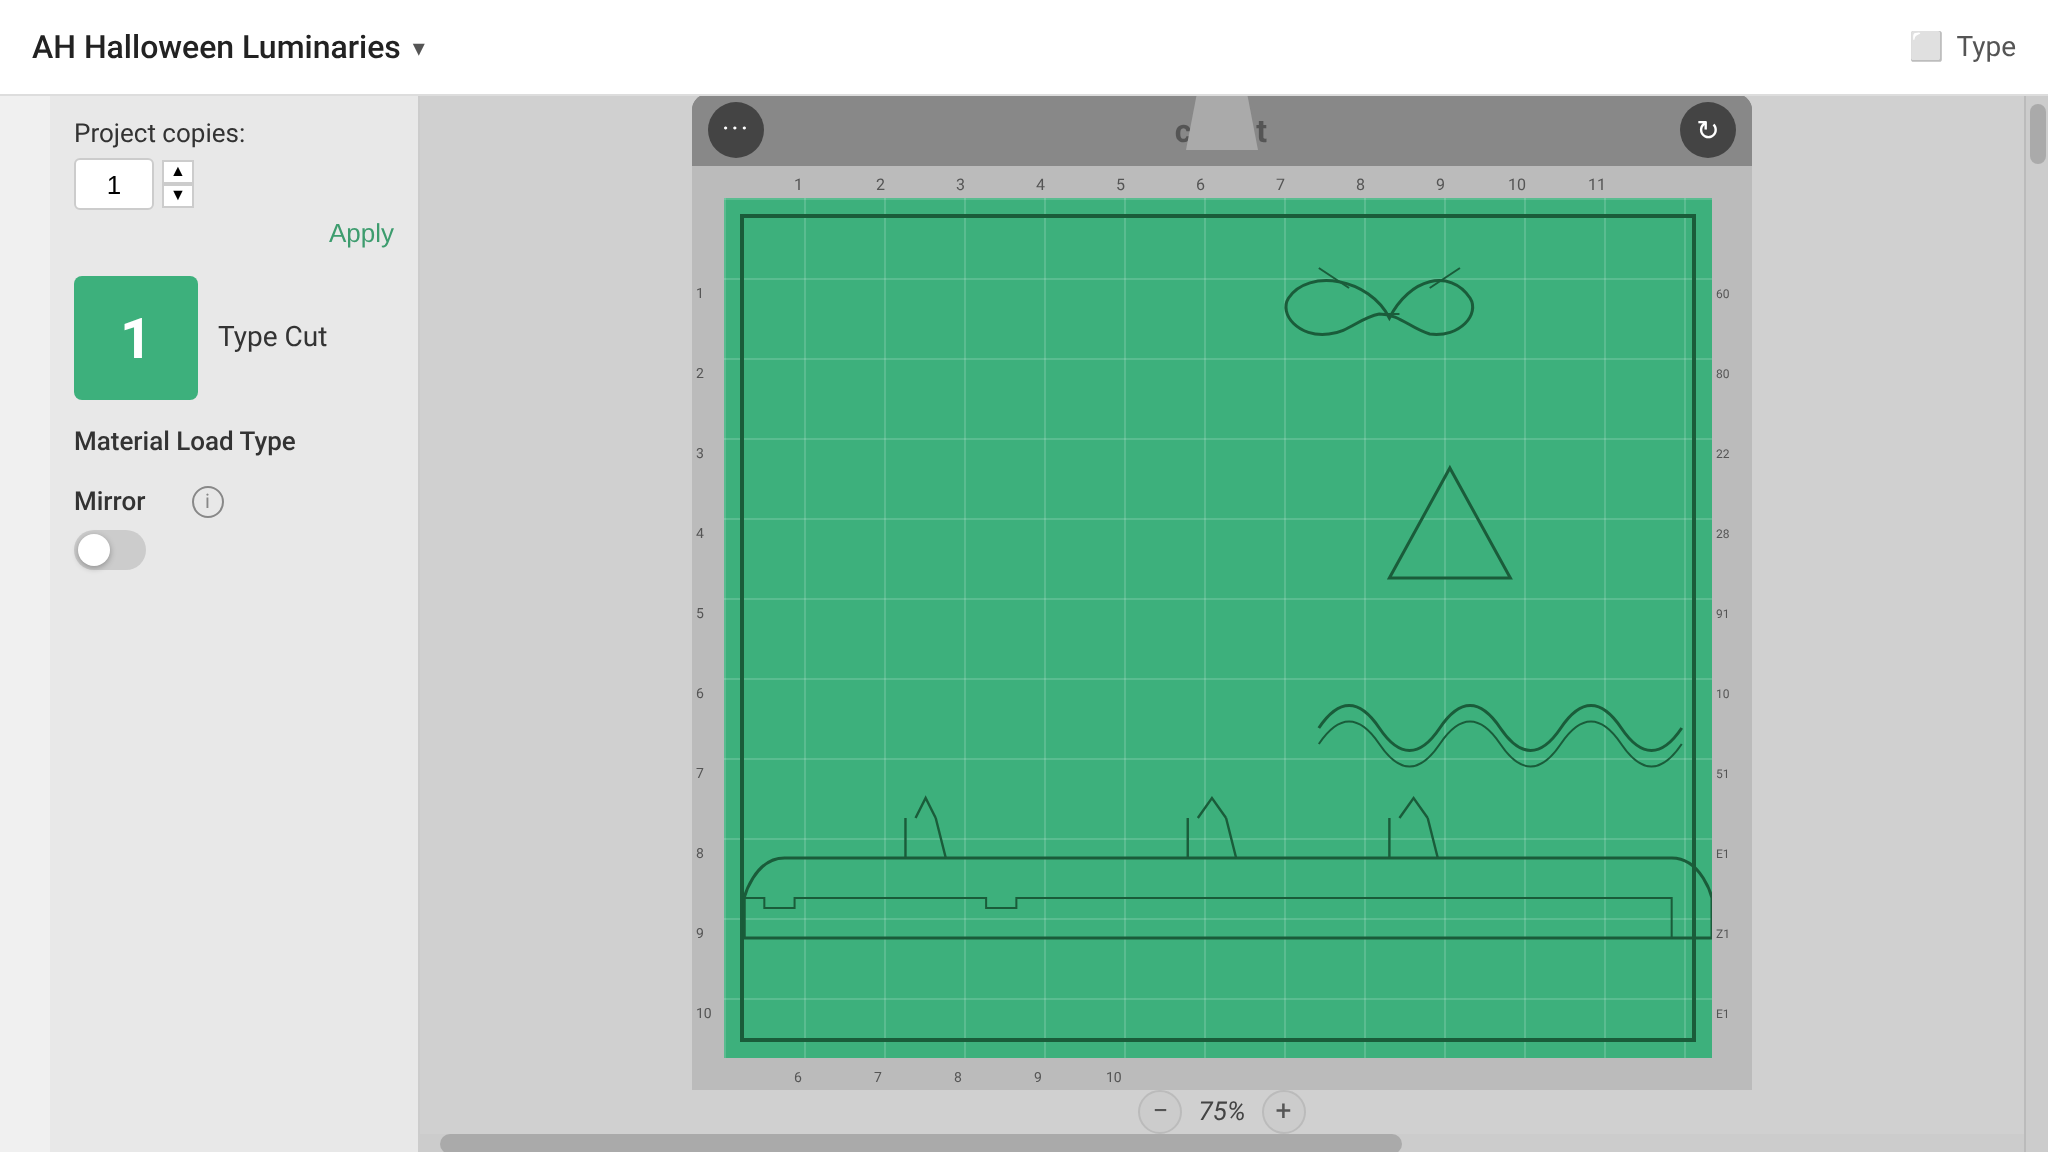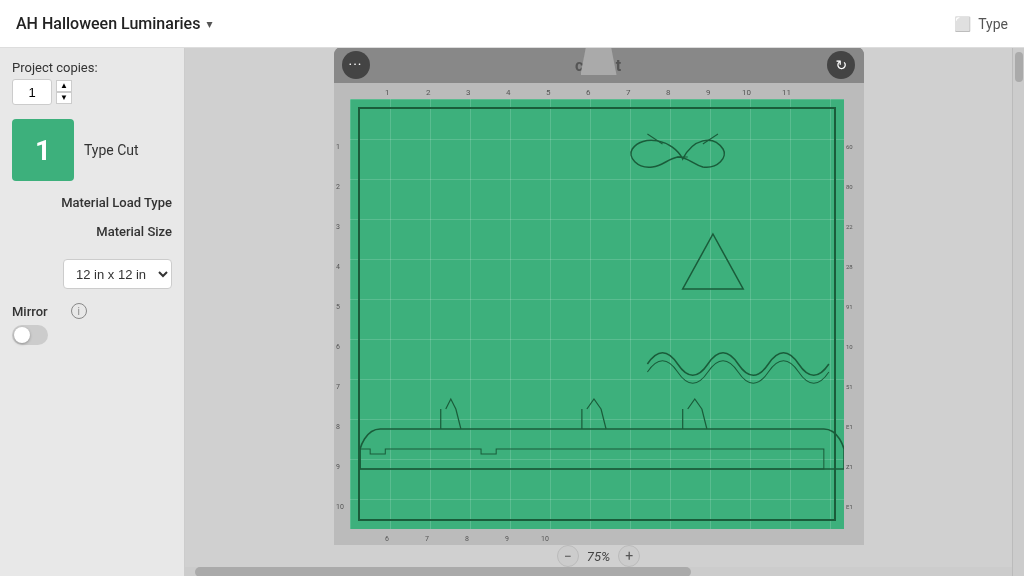--- a/index.html
+++ b/index.html
@@ -44,20 +44,21 @@
     .sidebar {
       width: 185px;
       background: #e8e8e8;
       border-right: 1px solid #ccc;
       flex-shrink: 0;
       padding: 12px;
       display: flex;
       flex-direction: column;
       gap: 14px;
       overflow-y: auto;
+      margin-left: 25px;
     }
 
     .project-copies-row {
       display: flex;
       flex-direction: column;
       gap: 4px;
     }
     .project-copies-label {
       font-size: 13px;
       color: #333;
@@ -124,22 +125,21 @@
     }
     .mat-label {
       font-size: 14px;
       color: #333;
     }
 
     
     .field-group {
       display: flex;
       flex-direction: column;
-      gap: 20px;
-      align-items: flex-end;
+      gap: 4px;
     }
     .field-label {
       font-size: 13px;
       color: #333;
       font-weight: 500;
     }
     .field-select {
       background: #fff;
       border: 1px solid #ccc;
       border-radius: 4px;
@@ -396,39 +396,34 @@
 
     <div class="project-copies-row">
       <span class="project-copies-label">Project copies:</span>
       <div class="copies-input-group">
         <input class="copies-input" type="text" value="1" style="">
         <div class="copies-spinner">
           <button class="spinner-btn">▲</button>
           <button class="spinner-btn">▼</button>
         </div>
       </div>
+      <button class="apply-btn">Apply</button>
     </div>
 
     <div class="mat-card">
       <div class="mat-thumbnail">
         <span>1</span>
       </div>
       <span class="mat-label">Type Cut</span>
     </div>
 
     <div class="field-group">
       <span class="field-label">Material Load Type</span>
     </div>
 
-    <div class="field-group">
-      <span class="field-label">Material Size</span>
-      <select class="field-select">
-        <option>12 in x 12 in</option>
-      </select>
-    </div>
 
     <div class="mirror-row">
       <div class="mirror-label-row">
         <span class="mirror-label">Mirror</span>
         <div class="info-icon">i</div>
       </div>
       <div class="toggle-switch">
         <div class="toggle-knob"></div>
       </div>
     </div>

